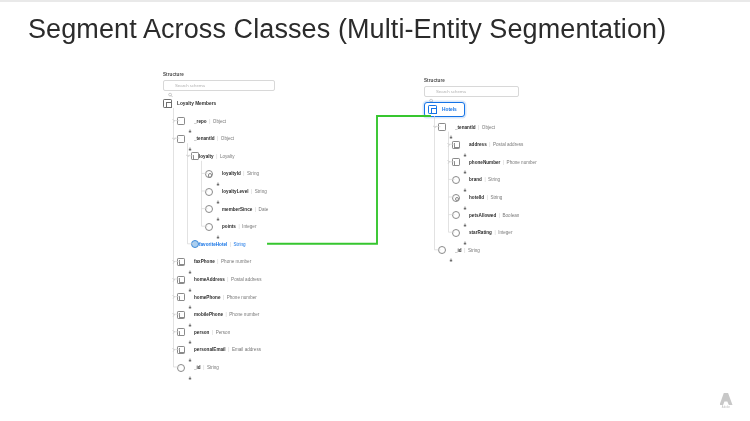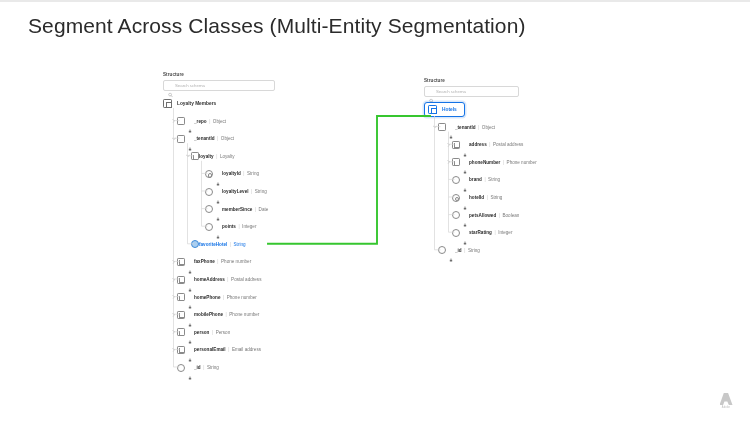--- a/index.html
+++ b/index.html
@@ -15,21 +15,21 @@
     background: #ffffff;
   }
   .top-rule {
     position: absolute; top: 0; left: 0;
     width: 750px; height: 2px;
     background: #e9e9e9;
   }
   .slide-title {
     position: absolute;
     left: 28px; top: 14px;
-    font-size: 21px;
+    font-size: 27px;
     font-weight: 400;
     color: #2b2b2b;
     letter-spacing: 0.1px;
     white-space: nowrap;
   }
 
   
   .panel { position: absolute; }
   .panel-label {
     font-size: 4.6px;

